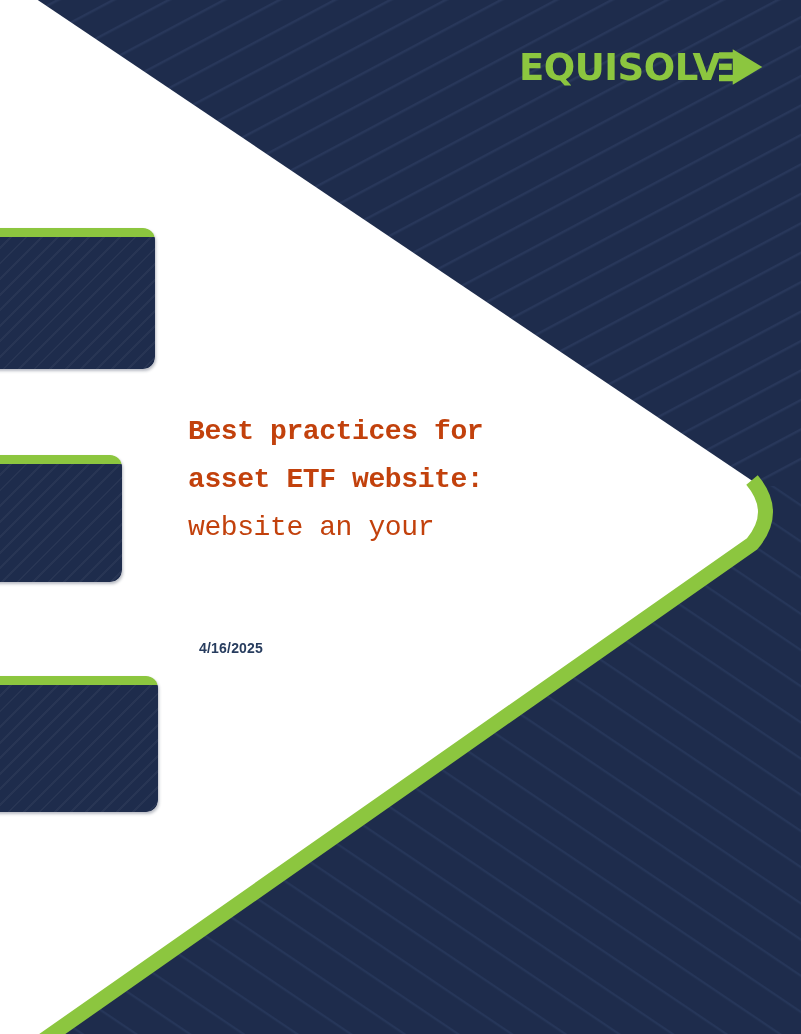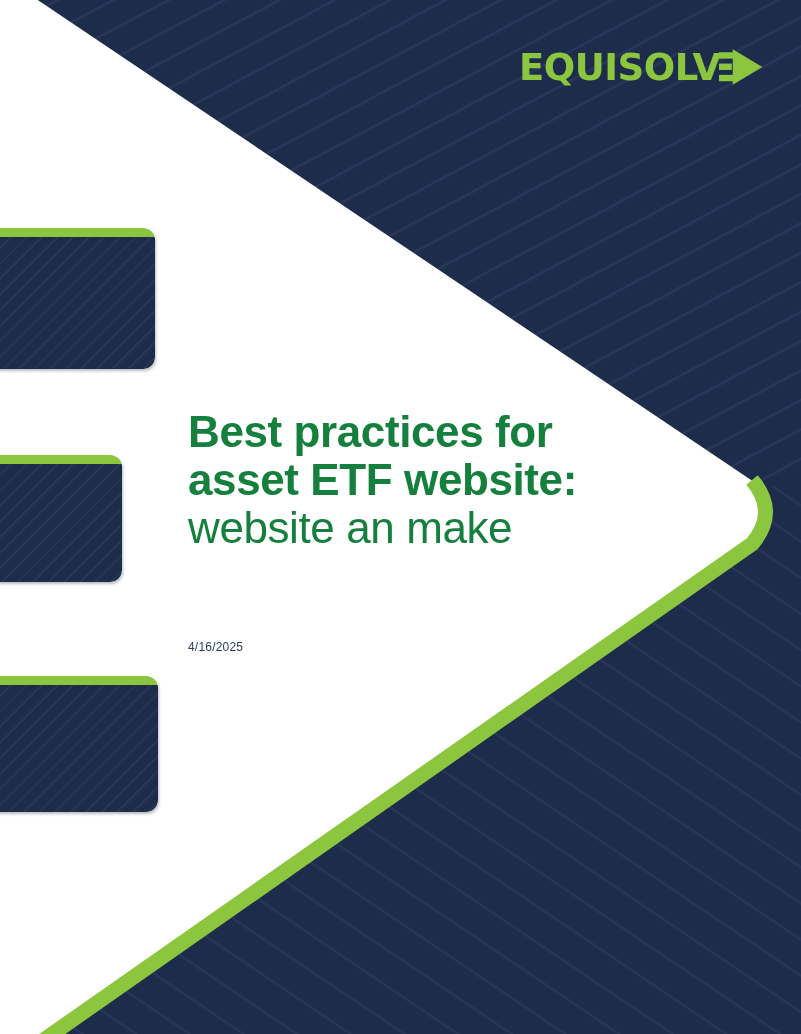--- a/index.html
+++ b/index.html
@@ -74,35 +74,36 @@
   }
   #logo-arrow { margin-left:-2px; display:block; }
 
   
   #title-block {
     position:absolute;
     left:188px; top:408px;
     width:480px;
   }
   .title-line {
-    color:#15803d;
-    font-size:44px;
+    color:#c2410c;
+    font-size:28px;
     line-height:48px;
     letter-spacing:-0.4px;
     white-space:nowrap;
+    font-family:Liberation Mono, monospace;
   }
   .title-bold { font-weight:bold; }
   .title-light { font-weight:normal; }
 
   #doc-date {
     position:absolute;
-    left:188px; top:640px;
+    left:199px; top:640px;
     color:#273c5e;
-    font-size:12px;
-    font-weight:normal;
+    font-size:14px;
+    font-weight:bold;
     letter-spacing:0.2px;
   }
 </style>
 </head>
 <body>
 
 <div id="page">
 
   <svg id="bg-art" viewBox="0 0 801 1034" preserveAspectRatio="none">
     <defs>
@@ -175,18 +176,18 @@
       <rect x="0" y="5" width="16" height="6.5" fill="#8cc63f"></rect>
       <rect x="0" y="16.5" width="13" height="6.5" fill="#8cc63f"></rect>
       <rect x="0" y="28" width="16" height="6.5" fill="#8cc63f"></rect>
       <path d="M 14 2 L 44 20 L 14 38 Z" fill="#8cc63f"></path>
     </svg>
   </div>
 
   <div id="title-block">
     <div class="title-line title-bold">Best practices for</div>
     <div class="title-line title-bold">asset ETF website:</div>
-    <div class="title-line title-light">website an make</div>
+    <div class="title-line title-light">website an your</div>
   </div>
 
   <div id="doc-date">4/16/2025</div>
 
 </div>
 
 </body></html>

